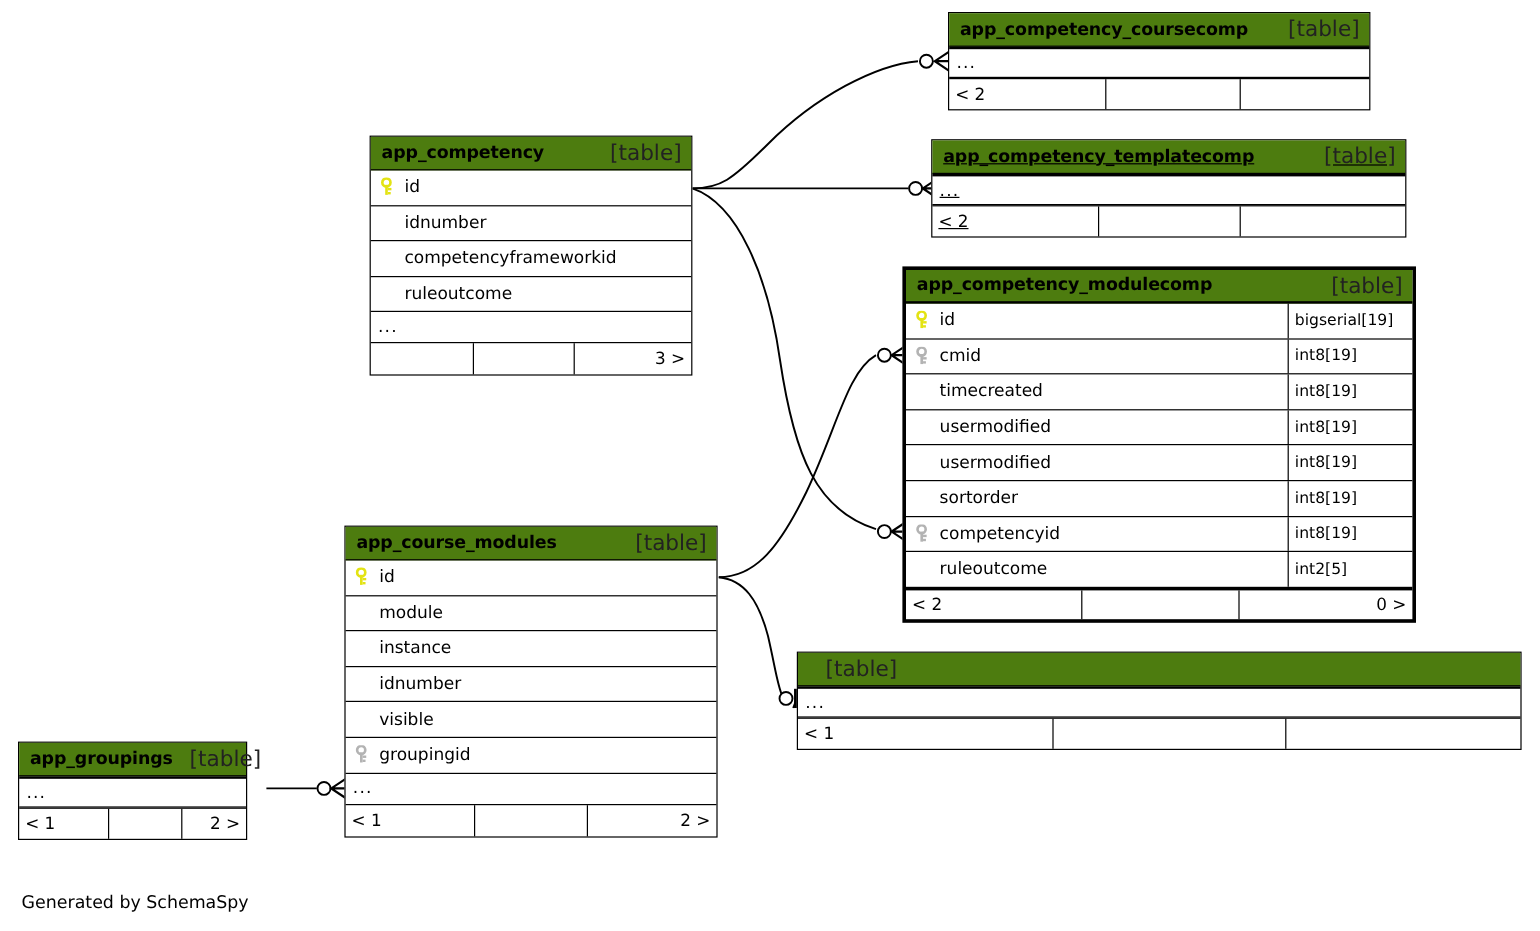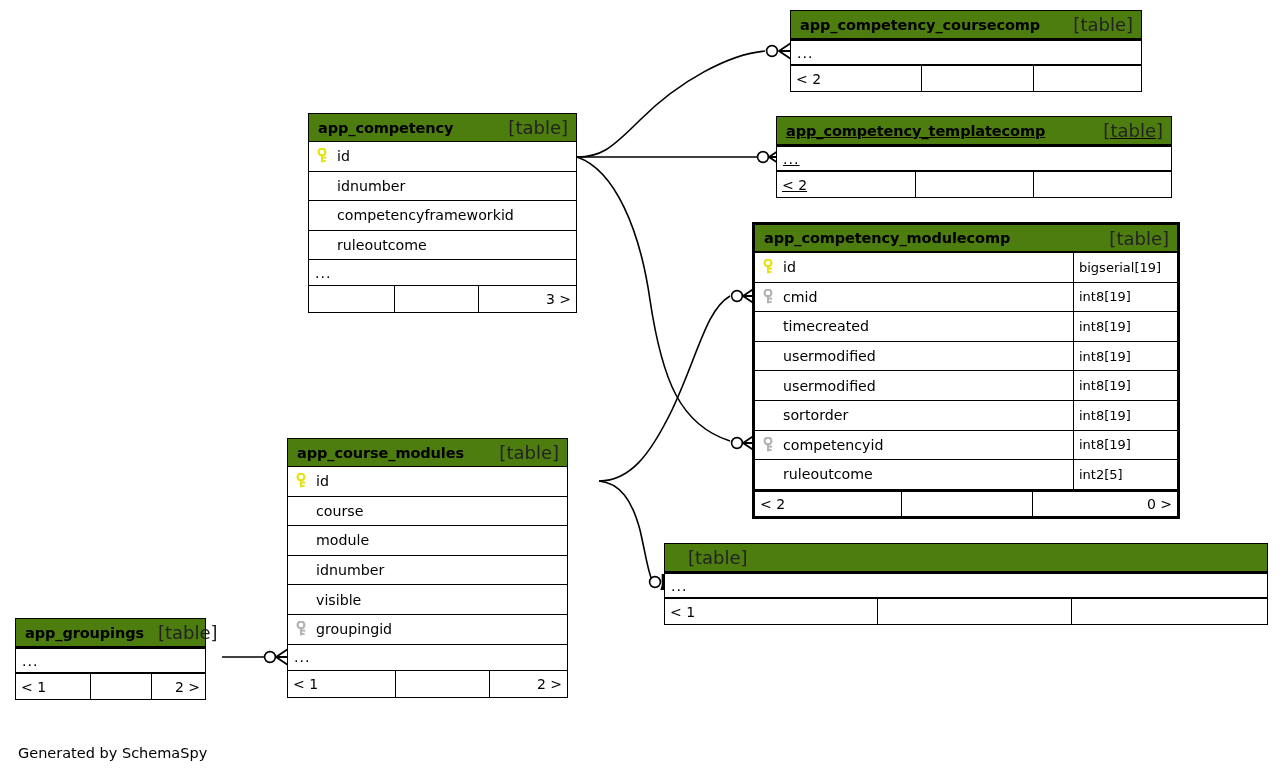--- a/index.html
+++ b/index.html
@@ -351,54 +351,54 @@
       <div class="coltype" style="flex:0 0 104px;">int2[5]</div>
     </div>
 
     <div class="footer">
       <div class="fcell left" style="flex:0 0 146px;">&lt; 2</div>
       <div class="fcell left" style="flex:0 0 131px;"></div>
       <div class="fcell right" style="flex:1 1 auto;">0 &gt;</div>
     </div>
   </div>
 
-  <div class="table-box" style="left:287px; top:438px; width:281px;">
+  <div class="table-box" style="left:287px; top:438px; width:311px;">
     <div class="thead">
       <span class="tname">app_course_modules</span>
       <span class="ttag">[table]</span>
     </div>
 
     <div class="row">
       <div class="colname">
         <span class="keyicon">
           <svg viewBox="0 0 13 16" width="13" height="16">
               <circle cx="5" cy="4" r="3.4" fill="none" stroke="#e3e313" stroke-width="2.2"></circle>
               <rect x="4" y="6" width="2.2" height="8.4" fill="#e3e313"></rect>
               <rect x="6.2" y="8.6" width="3" height="2" fill="#e3e313"></rect>
               <rect x="6.2" y="12" width="2.4" height="2" fill="#e3e313"></rect>
             </svg>
         </span>
         <span>id</span>
       </div>
     </div>
 
-    <div class="row">
-      <div class="colname">
-        <span class="nokey"></span>
-        <span>course</span>
-      </div>
-    </div>
 
     <div class="row">
       <div class="colname">
         <span class="nokey"></span>
         <span>module</span>
       </div>
     </div>
 
+    <div class="row">
+      <div class="colname">
+        <span class="nokey"></span>
+        <span>instance</span>
+      </div>
+    </div>
 
     <div class="row">
       <div class="colname">
         <span class="nokey"></span>
         <span>idnumber</span>
       </div>
     </div>
 
     <div class="row">
       <div class="colname">

